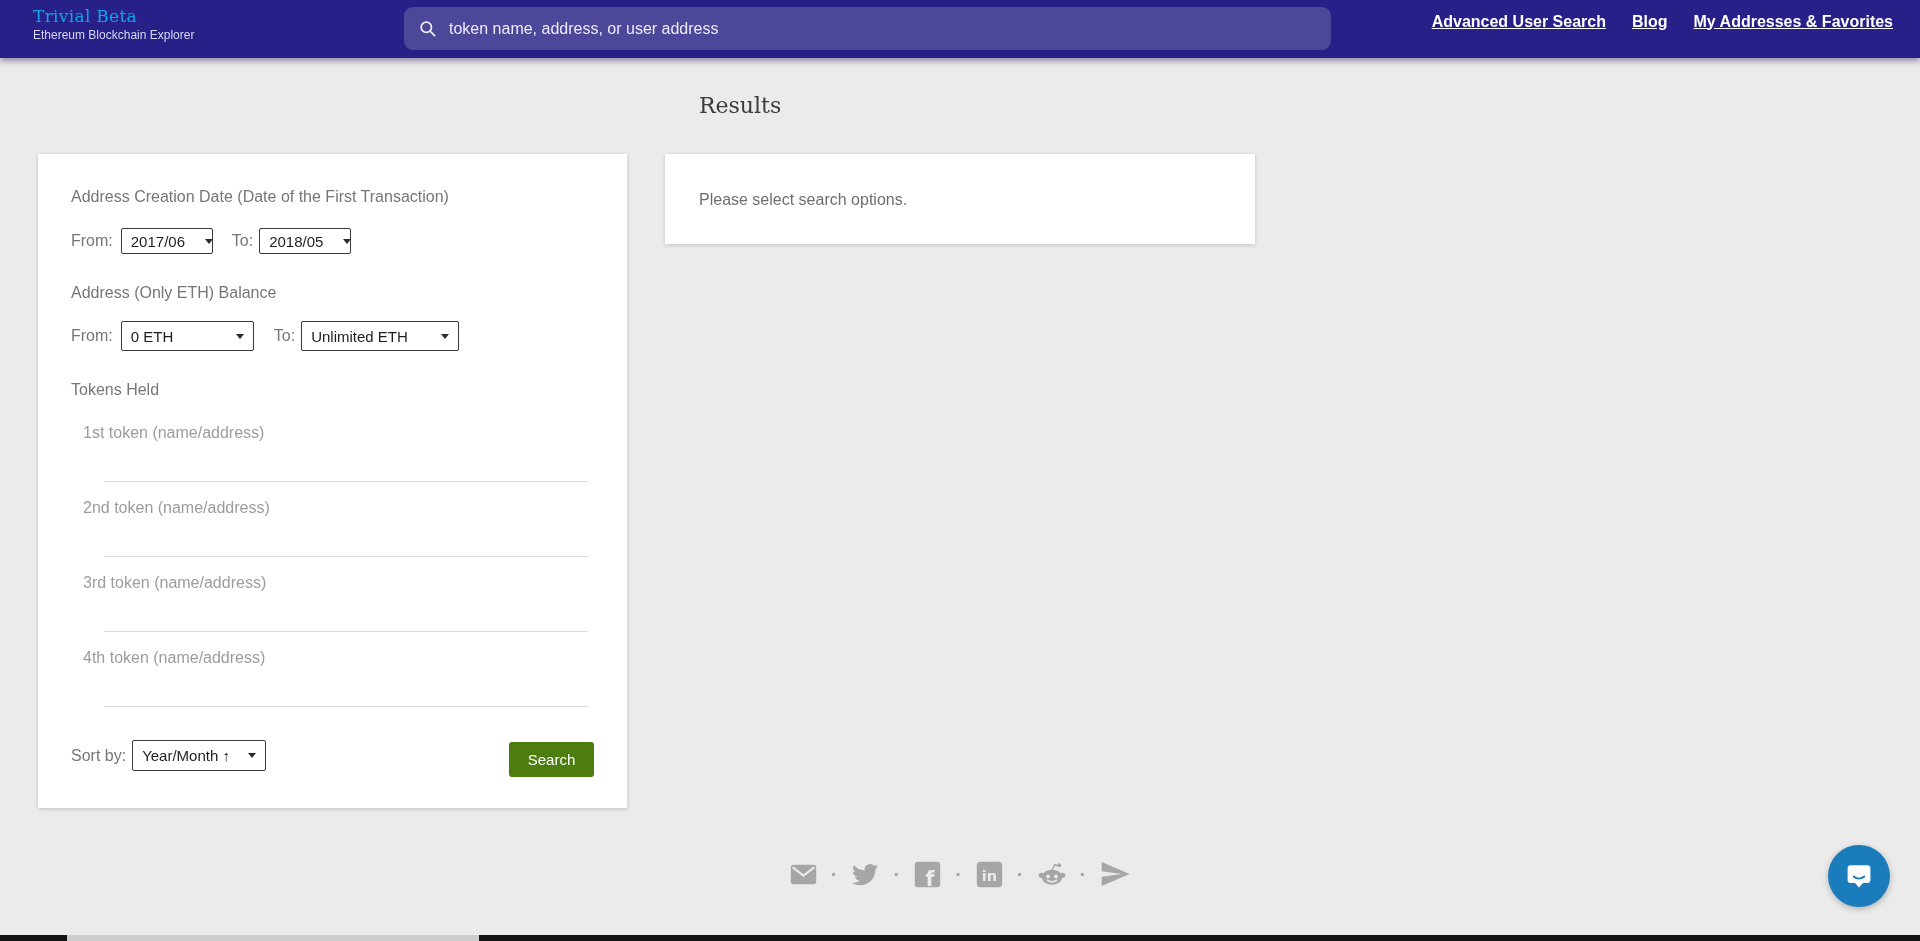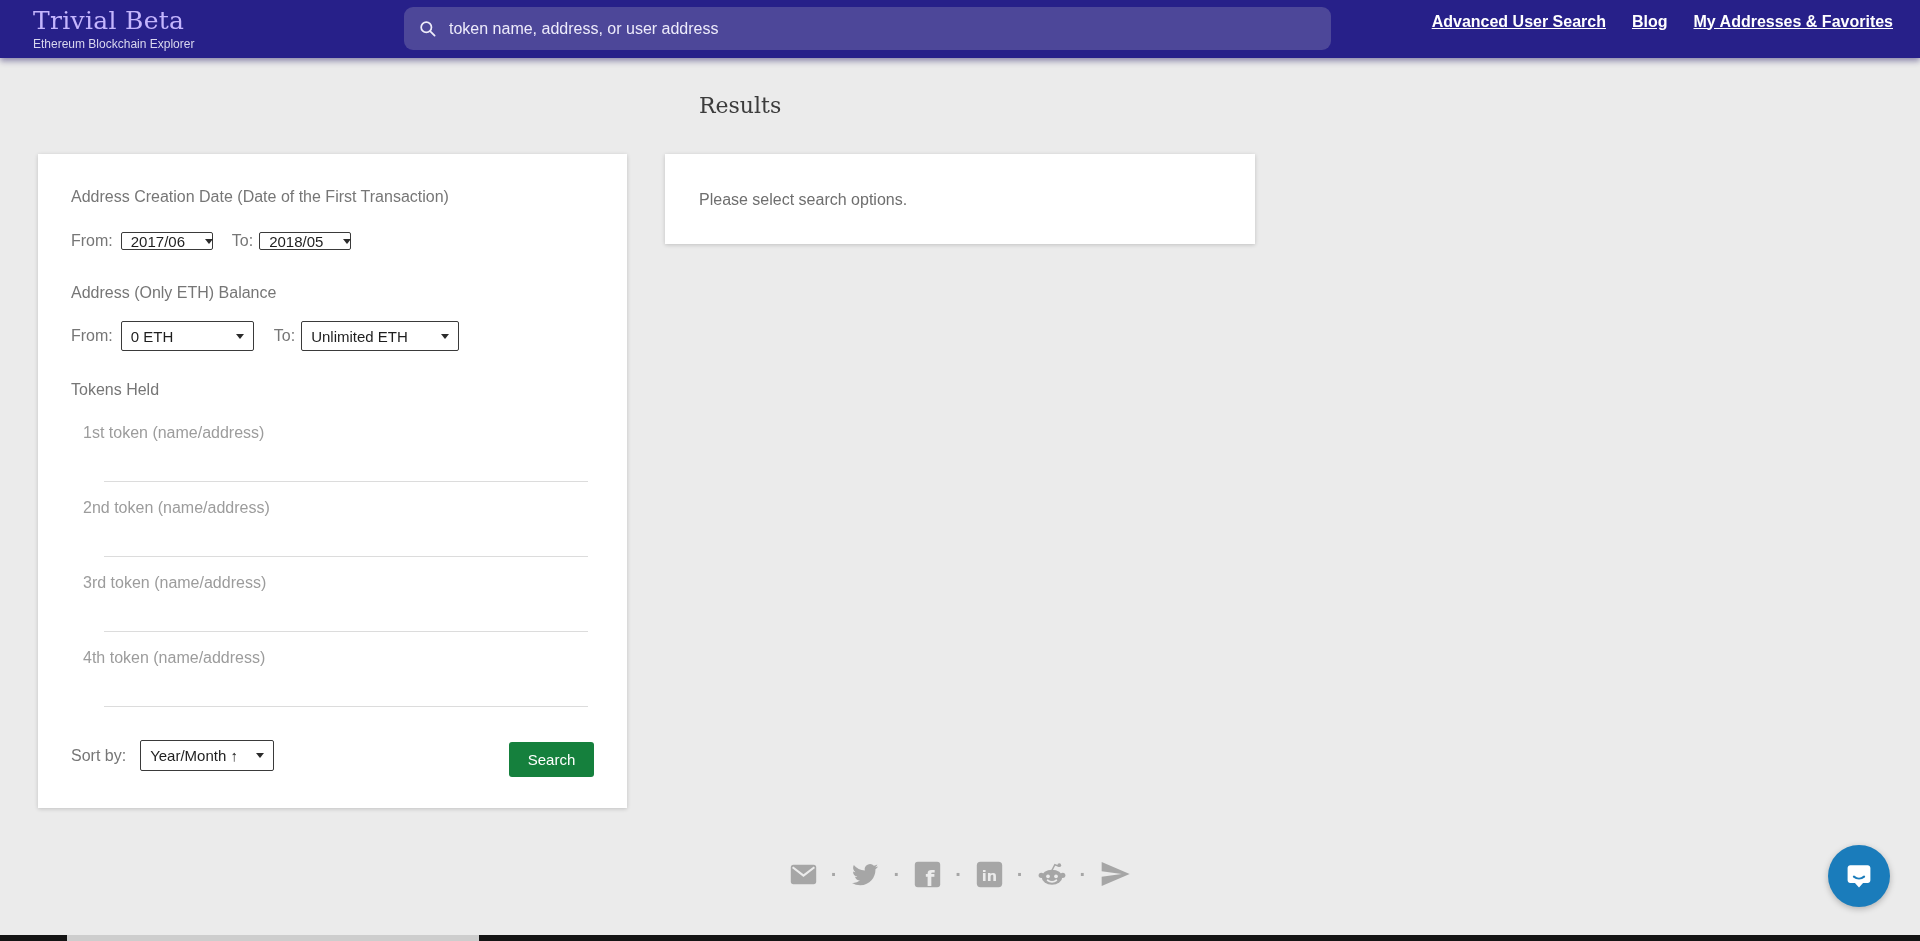--- a/index.html
+++ b/index.html
@@ -4,21 +4,21 @@
 <style>
   * { margin:0; padding:0; box-sizing:border-box; }
   html,body { width:1920px; height:941px; overflow:hidden; }
   body { font-family:"Liberation Sans", sans-serif; background:#ebebeb; position:relative; }
   .page { position:relative; width:1920px; height:941px; background:#ebebeb; }
 
   
   .header { position:absolute; top:0; left:0; width:1920px; height:58px;
             background:#272089; box-shadow:0 3px 6px rgba(25,16,90,.45); z-index:20; }
   .logo { position:absolute; left:33px; top:6px; cursor:pointer; }
-  .logo-title { font-family:"DejaVu Serif", serif; font-size:25px; color:#c4b5fd; letter-spacing:.3px; }
+  .logo-title { font-family:"DejaVu Serif", serif; font-size:17px; color:#0ea5e9; letter-spacing:.3px; }
   .logo-sub { font-size:12px; color:#d9d7ee; margin-top:2px; }
   .searchbar { position:absolute; left:404px; top:7px; width:927px; height:43px;
                background:#4d4799; border-radius:9px; display:flex; align-items:center;
                padding:0 14px; }
   .searchbar svg { flex:0 0 auto; margin-right:12px; }
   .searchbar input { flex:1; background:transparent; border:none; outline:none;
                      color:#ffffff; font-size:16px; font-family:"Liberation Sans", sans-serif; }
   .searchbar input::placeholder { color:#edebfb; opacity:1; }
   .nav { position:absolute; right:27px; top:0; height:43px; display:flex; align-items:center; gap:26px; }
   .nav a { color:#ffffff; font-size:16px; font-weight:bold; text-decoration:underline; cursor:pointer; white-space:nowrap; }
@@ -41,39 +41,39 @@
   #lbl-balance { top:130px; }
   #lbl-tokens { top:227px; }
   .form-row { position:absolute; left:33px; display:flex; align-items:center; }
   #row-date { top:74px; height:26px; }
   #row-balance { top:167px; height:30px; }
   .inline-label { font-size:16px; color:#767676; }
   .sel { background:#fff; border:1px solid #3a3a3a; border-radius:2px; display:flex;
          align-items:center; font-size:15px; color:#1e1e1e; padding:0 9px; cursor:pointer; }
   .arrow { width:0; height:0; border-left:4px solid transparent; border-right:4px solid transparent;
            border-top:5px solid #2b2b2b; flex:0 0 auto; }
-  .sel-date { width:92px; height:18px; gap:20px; margin-left:8px; }
+  .sel-date { width:92px; height:26px; gap:20px; margin-left:8px; }
   .sel-spread { justify-content:space-between; }
   #sel-date-to { margin-left:6px; }
   #lbl-date-to { margin-left:19px; }
   #sel-bal-from { width:133px; height:30px; margin-left:8px; }
   #lbl-bal-to { margin-left:20px; }
   #sel-bal-to { width:158px; height:30px; margin-left:6px; }
 
   .token-field { position:absolute; left:12px; width:100%; height:62px;padding-left:39px; }
   .token-label { position:absolute; left:33px; top:0; font-size:16px; color:#9c9c9c; }
   .token-input { position:absolute; left:54px; top:22px; width:484px; height:36px;
                  border:none; border-bottom:1px solid #dcdcdc; background:transparent;
                  outline:none; font-size:16px; color:#333; font-family:"Liberation Sans", sans-serif; }
   #token-0 { top:270px; } #token-1 { top:345px; } #token-2 { top:420px; } #token-3 { top:495px; }
 
   #row-sort { top:586px; height:31px; }
-  #sel-sort { width:134px; height:31px; margin-left:14px; }
+  #sel-sort { width:134px; height:31px; margin-left:6px; }
   .search-btn { position:absolute; left:471px; top:588px; width:85px; height:35px;
-                background:#15803d; color:#ffffff; border:none; border-radius:3px;
+                background:#4d7c0f; color:#ffffff; border:none; border-radius:3px;
                 font-size:15px; font-family:"Liberation Sans", sans-serif; cursor:pointer; }
 
   
   .social { position:absolute; top:858px; left:0; width:1920px; display:flex;
             justify-content:center; align-items:center; gap:13px; }
   .social .icon { cursor:pointer; display:flex; align-items:center; }
   .dot { color:#a6a6a6; font-size:20px; font-weight:bold; line-height:1; }
 
   
   .chat { position:absolute; left:1828px; top:845px; width:62px; height:62px; border-radius:50%;

